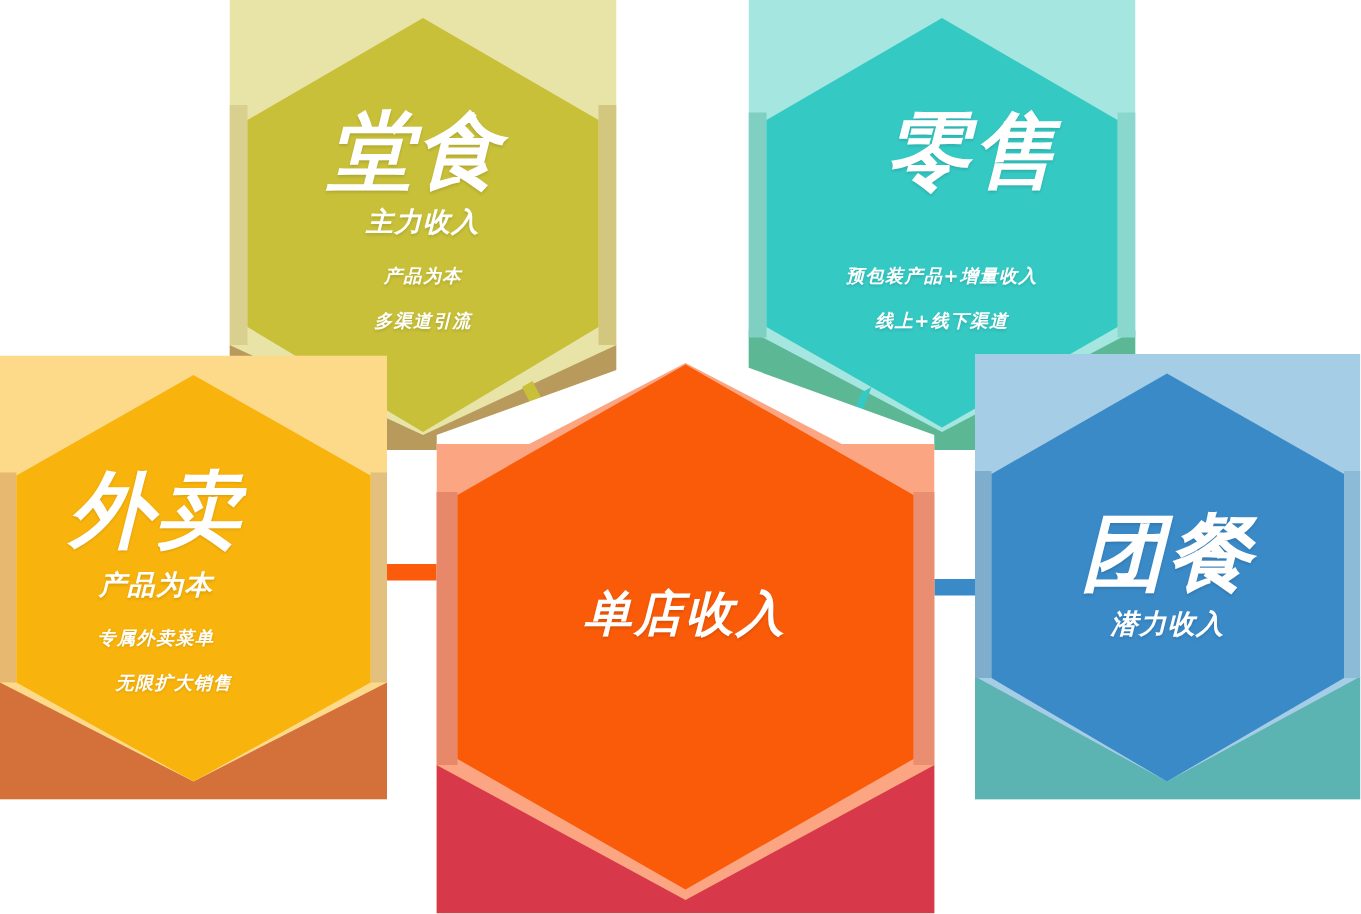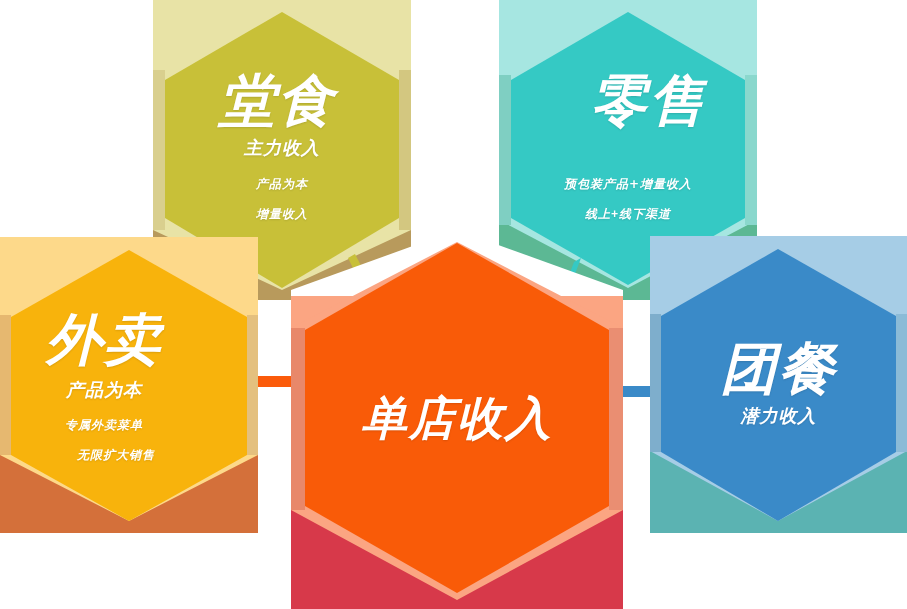--- a/index.html
+++ b/index.html
@@ -7,55 +7,55 @@
          font-family:"DejaVu Sans", "Liberation Sans", sans-serif; }
   .connector { position:absolute; }
   .tile { position:absolute; }
   .tile svg { position:absolute; left:0; top:0; }
   .tile .txt { position:absolute; left:0; right:0; text-align:center; color:#ffffff;
                font-weight:bold; font-style:italic; white-space:nowrap;
                text-shadow:0 1px 2px rgba(0,0,0,0.12); }
   .t-title { font-size:56px; letter-spacing:2px; }
   .t-sub { font-size:18px; letter-spacing:1px; }
   .t-line { font-size:12px; letter-spacing:1px; }
-  .t-center { font-size:46px; letter-spacing:2px; }
+  .t-center { font-size:32px; letter-spacing:2px; }
 </style>
 </head>
 <body>
 
 <div class="connector" style="left:258px;top:376px;width:34px;height:11px;background:#fb5b0a;"></div>
 <div class="connector" style="left:622px;top:386px;width:30px;height:11px;background:#3a8ac8;"></div>
 
 <div class="tile" style="left:153px;top:0;width:258px;height:300px;">
   <svg width="258" height="300">
     <rect x="0" y="0" width="258" height="300" fill="#e8e3a6"></rect>
     <polygon points="0,230 0,300 258,300 258,230 129,290" fill="#b89a5c"></polygon>
     <rect x="0" y="70" width="12" height="160" fill="#d9cf8e"></rect>
     <rect x="246" y="70" width="12" height="160" fill="#d3c780"></rect>
     <polygon points="129,12 246,80 246,218 129,288 12,218 12,80" fill="#c8c038"></polygon>
     <polygon points="195,258 202,254 218,285 211,290" fill="#c8c038"></polygon>
   </svg>
   <div class="txt t-title" style="top:64px;left:-10px;">堂食</div>
   <div class="txt t-sub" style="top:136px;">主力收入</div>
   <div class="txt t-line" style="top:176px;">产品为本</div>
-  <div class="txt t-line" style="top:206px;">增量收入</div>
+  <div class="txt t-line" style="top:206px;">多渠道引流</div>
 </div>
 
 <div class="tile" style="left:499px;top:0;width:258px;height:300px;">
   <svg width="258" height="300">
     <rect x="0" y="0" width="258" height="300" fill="#a6e6e1"></rect>
     <polygon points="0,220 0,300 258,300 258,220 129,288" fill="#5cb894"></polygon>
     <rect x="0" y="75" width="12" height="150" fill="#7fcfc2"></rect>
     <rect x="246" y="75" width="12" height="150" fill="#8ad8cd"></rect>
     <polygon points="129,12 246,80 246,218 129,285 12,218 12,80" fill="#35c9c4"></polygon>
     <polygon points="75,262 82,258 70,290 63,294" fill="#35c9c4"></polygon>
   </svg>
   <div class="txt t-title" style="top:64px;padding-left:41px;">零售</div>
   <div class="txt t-line" style="top:176px;">预包装产品+增量收入</div>
-  <div class="txt t-line" style="top:206px;font-family:Liberation Mono, monospace;">线上+线下渠道</div>
+  <div class="txt t-line" style="top:206px;">线上+线下渠道</div>
 </div>
 
 <div class="tile" style="left:0;top:237px;width:208px;height:296px;">
   <svg width="258" height="296">
     <rect x="0" y="0" width="258" height="296" fill="#fdd98a"></rect>
     <polygon points="0,218 0,296 258,296 258,218 129,284" fill="#d4703a"></polygon>
     <rect x="0" y="78" width="11" height="140" fill="#e6b870"></rect>
     <rect x="247" y="78" width="11" height="140" fill="#e4c07e"></rect>
     <polygon points="129,13 247,80 247,218 129,284 11,218 11,80" fill="#f8b30c"></polygon>
   </svg>

